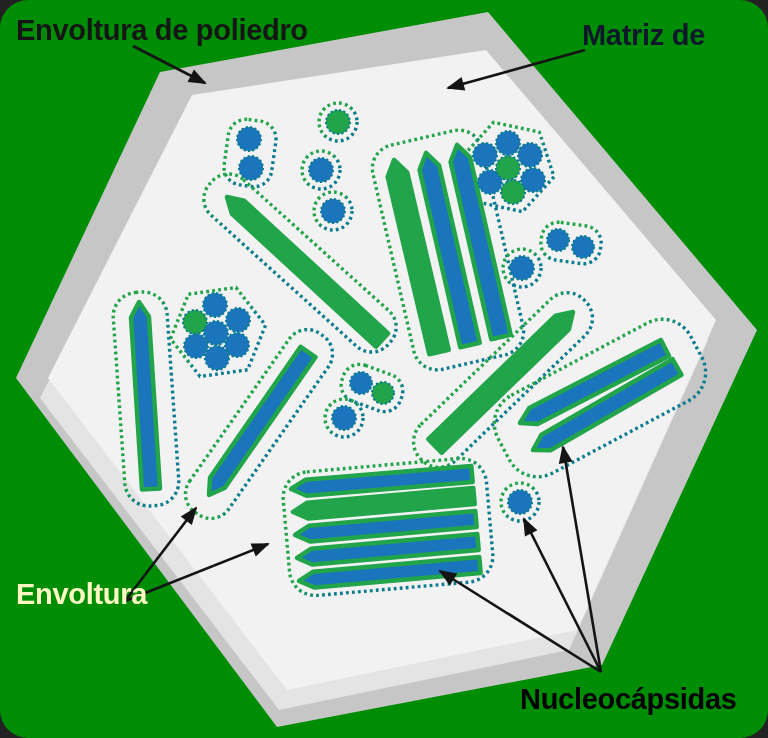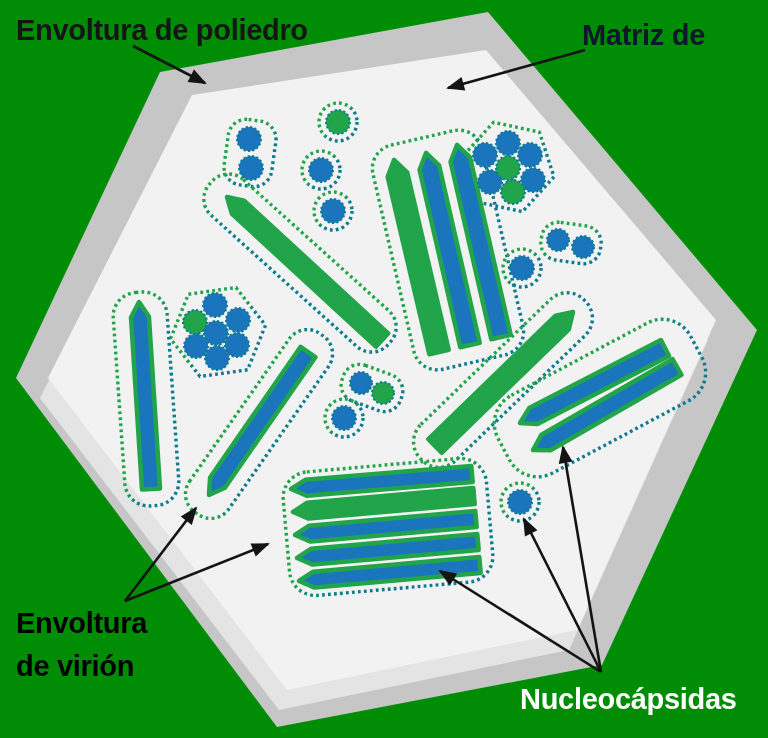--- a/index.html
+++ b/index.html
@@ -17,21 +17,21 @@
     line-height:43px;
     letter-spacing:-0.3px;
     color:#151515;
     white-space:nowrap;
   }
   .lbl span{display:block;}
 </style>
 </head>
 <body>
 
-<div class="stage" style="background: rgb(0, 141, 6);">
+<div class="stage" style="background: rgb(0, 141, 6); border-radius: 28px;">
   <svg id="scene" width="768" height="738" viewBox="0 0 768 738">
       <defs>
         <linearGradient id="envG" x1="0" y1="0" x2="1" y2="1">
           <stop offset="0%" stop-color="#21a44a"></stop>
           <stop offset="45%" stop-color="#21a44a"></stop>
           <stop offset="60%" stop-color="#0b7c8e"></stop>
           <stop offset="100%" stop-color="#0b7c8e"></stop>
         </linearGradient>
         <marker id="ah" markerUnits="userSpaceOnUse" markerWidth="20" markerHeight="16" refX="17" refY="8" orient="auto">
           <path d="M1,1 L19,8 L1,15 Z" fill="#141414"></path>
@@ -106,19 +106,18 @@
       <line x1="601" y1="672" x2="524" y2="519" stroke="#141414" stroke-width="2.6" marker-end="url(#ah)"></line>
       <line x1="601" y1="672" x2="563" y2="447" stroke="#141414" stroke-width="2.6" marker-end="url(#ah)"></line>
     </svg>
 
   <div class="lbl" style="left: 16px; top: 9px; color: rgb(21, 21, 21);">Envoltura de poliedro</div>
 
   <div class="lbl" style="left: 582px; top: 14px; color: #0f172a;">
     <span>Matriz de</span>
   </div>
 
-  <div class="lbl" style="left: 16px; top: 602px; color: #000000;">
+  <div class="lbl" style="left: 16px; top: 573px; color: #fef9c3; text-align: right;">
     <span>Envoltura</span>
-    <span>de virión</span>
   </div>
 
-  <div class="lbl" style="left: 520px; top: 678px; color: #ffffff;">Nucleocápsidas</div>
+  <div class="lbl" style="left: 520px; top: 678px; color: #000000;">Nucleocápsidas</div>
 </div>
 
 </body></html>

